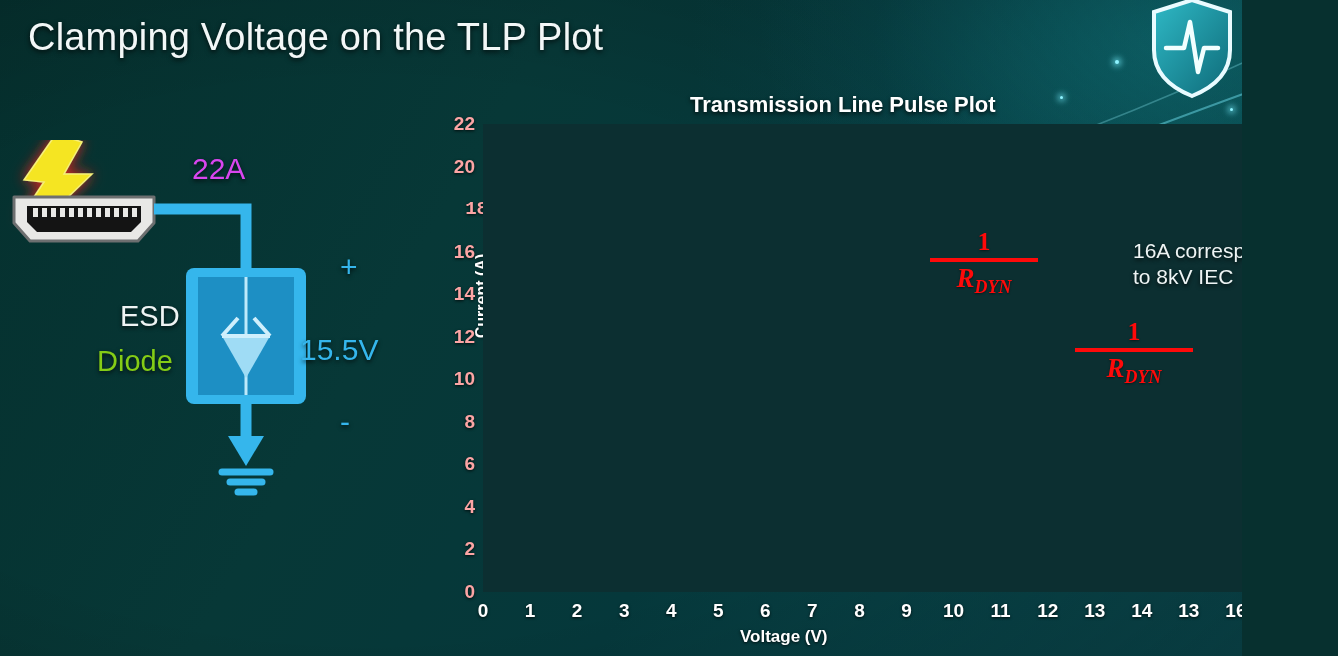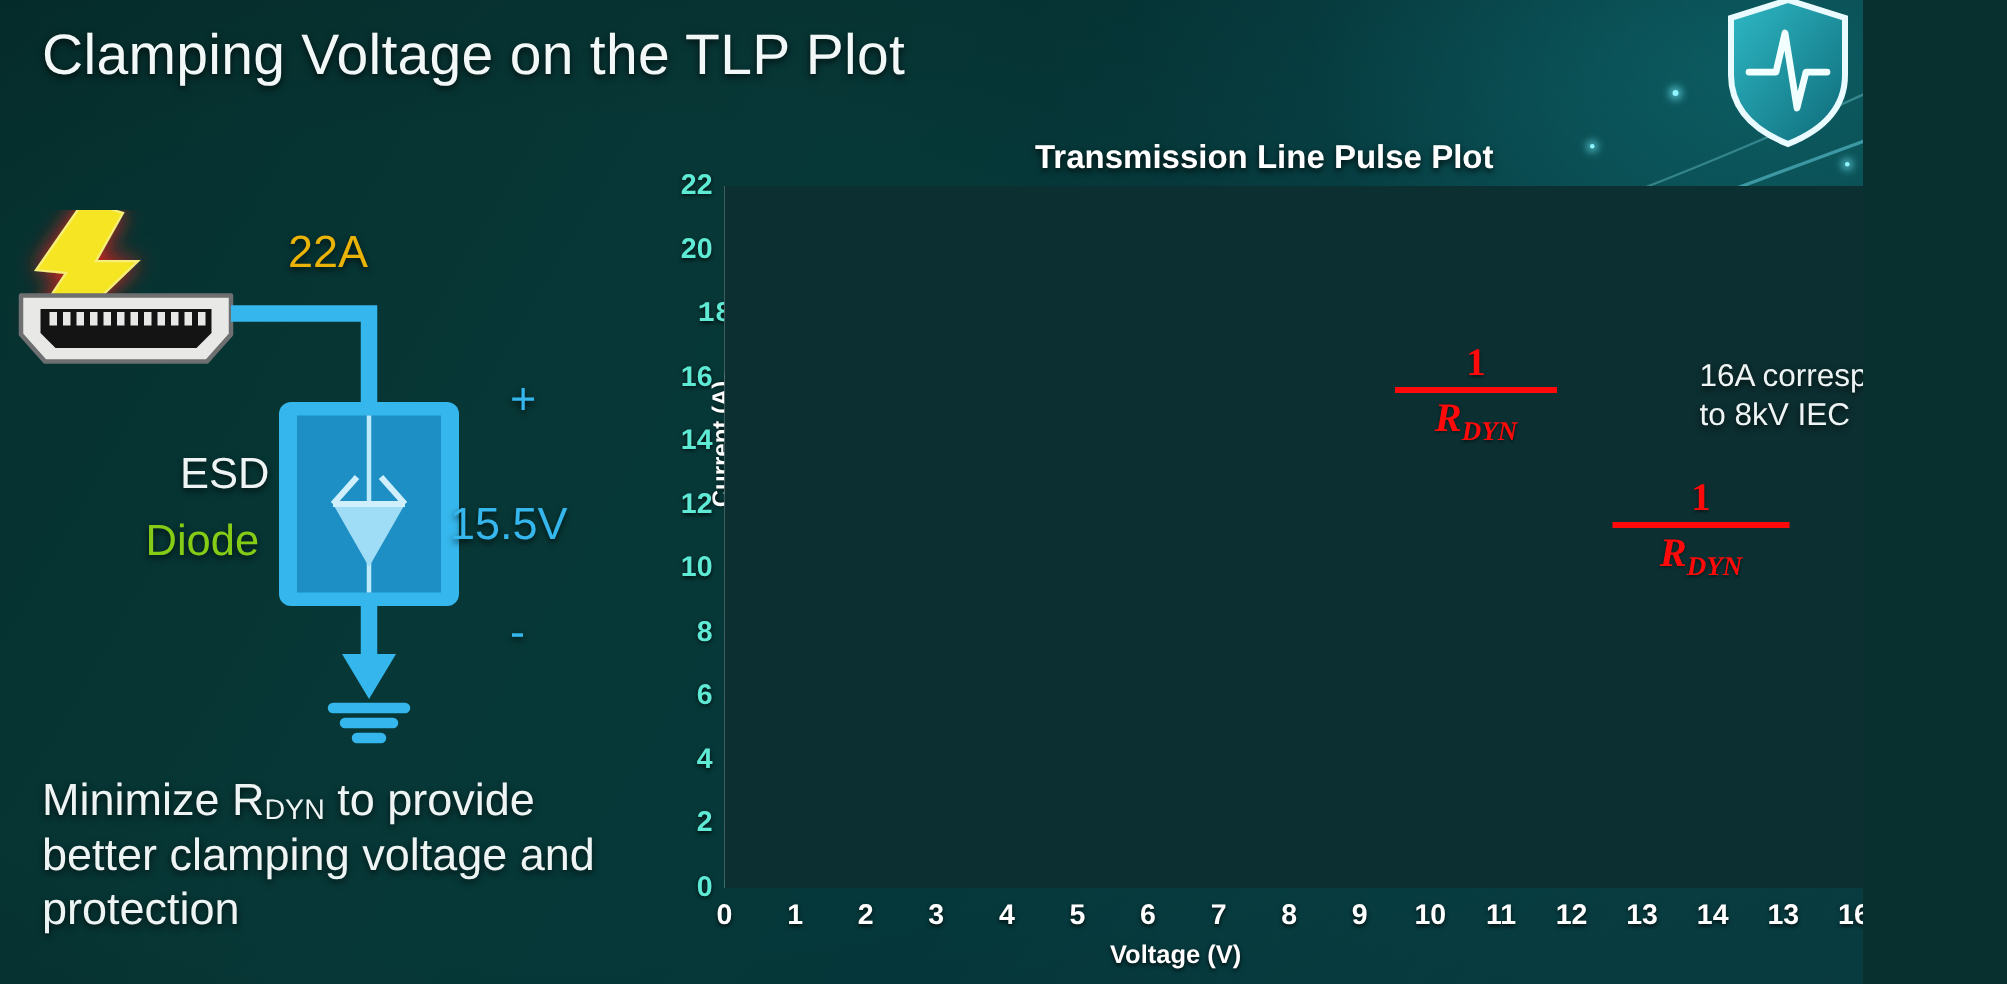--- a/index.html
+++ b/index.html
@@ -32,21 +32,21 @@
   .brand{
     position:absolute;right:98px;top:10px;
     font-size:35px;color:#eef7f8;letter-spacing:.5px;
     text-shadow:0 2px 6px rgba(0,0,0,.6);
   }
   .shield-wrap{position:absolute;right:4px;top:-4px;width:92px;height:104px;}
 
   
   .circuit{position:absolute;left:0;top:140px;width:420px;height:370px;}
   .lbl{position:absolute;color:#eef4f4;text-shadow:0 2px 4px rgba(0,0,0,.7);}
-  .lbl-22a{left:192px;top:12px;font-size:30px;color:#eab308;}
+  .lbl-22a{left:192px;top:12px;font-size:30px;color:#d946ef;}
   .lbl-155v{left:300px;top:193px;font-size:30px;color:#35b6ec;}
   .lbl-plus{left:340px;top:110px;font-size:30px;color:#35b6ec;}
   .lbl-minus{left:340px;top:265px;font-size:30px;color:#35b6ec;}
   .lbl-esd{left:120px;top:160px;font-size:29px;color:#eef4f4;}
   .lbl-diode{left:97px;top:205px;font-size:29px;color:#84cc16;}
 
   .bottom-note{
     position:absolute;left:28px;top:516px;width:400px;
     font-size:30px;line-height:1.22;color:#eef4f4;
     text-shadow:0 2px 5px rgba(0,0,0,.7);
@@ -65,21 +65,21 @@
     position:absolute;left:-28px;top:195px;width:140px;
     transform:rotate(-90deg);transform-origin:center;
     font-size:16px;font-weight:bold;color:#ffffff;text-align:center;
     text-shadow:0 1px 3px rgba(0,0,0,.8);
   }
   .xlabel{
     position:absolute;left:300px;top:535px;font-size:17px;font-weight:bold;
     color:#ffffff;text-shadow:0 1px 3px rgba(0,0,0,.8);
   }
   .ytick{position:absolute;right:0;transform:translateY(-50%);
-    font-size:19px;font-weight:bold;color:#5eead4;text-shadow:0 1px 3px rgba(0,0,0,.8);}
+    font-size:19px;font-weight:bold;color:#fca5a5;text-shadow:0 1px 3px rgba(0,0,0,.8);}
   .xtick{position:absolute;transform:translateX(-50%);
     font-size:19px;font-weight:bold;color:#ffffff;text-shadow:0 1px 3px rgba(0,0,0,.8);}
 
   .annot-text{
     position:absolute;font-size:21px;color:#eef4f4;line-height:1.22;
     text-shadow:0 2px 4px rgba(0,0,0,.75);white-space:pre-line;
   }
   .frac{position:absolute;color:#ff0a0a;font-family:"Liberation Serif",serif;
     font-style:italic;font-weight:bold;text-align:center;
     text-shadow:0 1px 2px rgba(0,0,0,.5);}
@@ -188,23 +188,20 @@
     </svg>
 
     <div class="lbl lbl-22a">22A</div>
     <div class="lbl lbl-esd">ESD</div>
     <div class="lbl lbl-diode">Diode</div>
     <div class="lbl lbl-155v">15.5V</div>
     <div class="lbl lbl-plus">+</div>
     <div class="lbl lbl-minus">-</div>
   </div>
 
-  <div class="bottom-note">
-    <span>Minimize R</span><sub>DYN</sub><span> to provide better clamping voltage and protection</span>
-  </div>
 
   <div class="chart">
     <div class="chart-title">Transmission Line Pulse Plot</div>
     <div class="ylabel">Current (A)</div>
     <div class="xlabel">Voltage (V)</div>
 
     <div id="ytick-host">
         <div class="ytick" style="top: 500px; right: 835px;">0</div>
         <div class="ytick" style="top: 457.455px; right: 835px;">2</div>
         <div class="ytick" style="top: 414.909px; right: 835px;">4</div>

